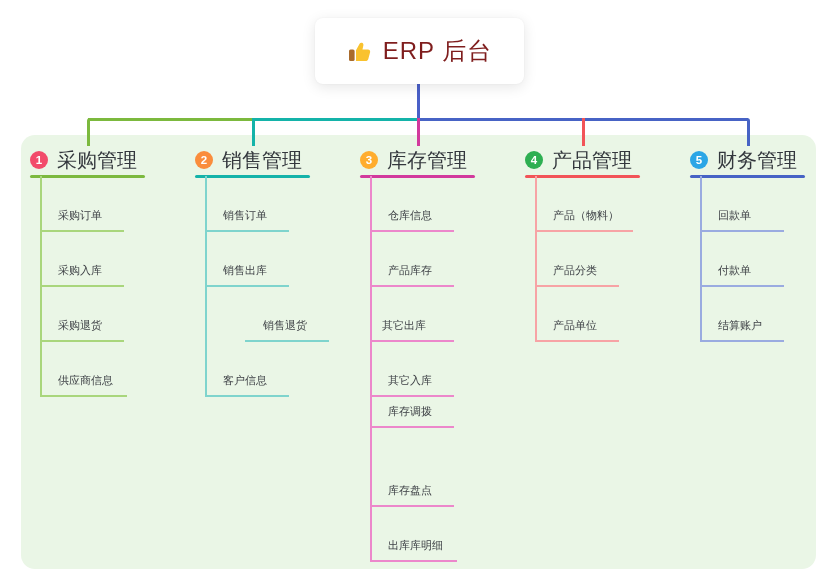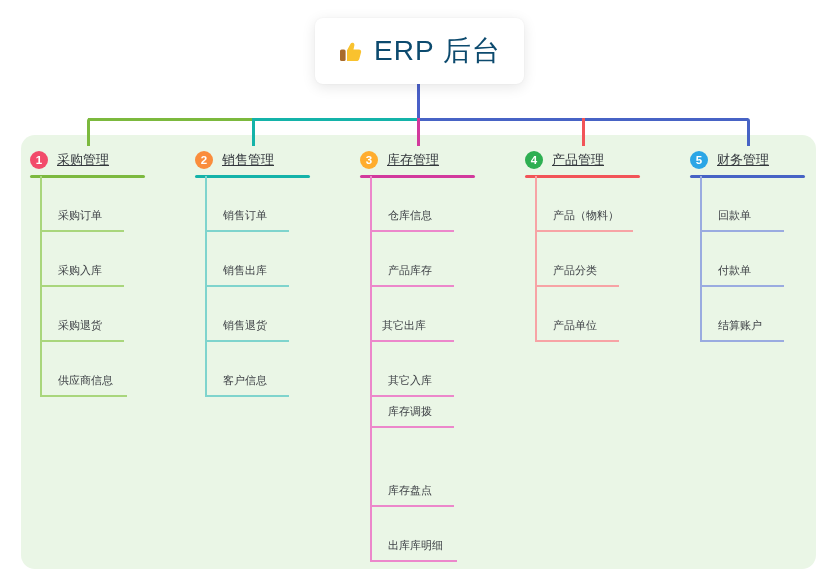--- a/index.html
+++ b/index.html
@@ -6,32 +6,32 @@
   body { background:#fff; font-family:"Liberation Sans","DejaVu Sans",sans-serif; }
   .canvas { position:relative; width:839px; height:588px; background:#ffffff; overflow:hidden; }
 
   .panel { position:absolute; left:21px; top:135px; width:795px; height:434px;
            border-radius:14px; }
 
   .root-card { position:absolute; left:315px; top:18px; width:209px; height:66px;
                background:#fff; border-radius:8px;
                box-shadow:0 3px 14px rgba(0,0,0,.10), 0 0 2px rgba(0,0,0,.05);
                display:flex; align-items:center; justify-content:center; gap:10px; z-index:3; }
-  .root-title { font-size:28px; color:#0c4a6e; letter-spacing:1px; }
+  .root-title { font-size:24px; color:#7f1d1d; letter-spacing:1px; }
   .thumb-icon { display:inline-flex; width:26px; height:26px; }
 
   .conn { position:absolute; z-index:1; }
 
   .branch { position:absolute; top:0; width:160px; z-index:2; }
   .branch-header { position:absolute; left:0; top:147px; height:26px;
                    display:flex; align-items:center; cursor:pointer; }
   .num-badge { width:18px; height:18px; border-radius:50%; color:#fff;
                font-size:11.5px; font-weight:bold; display:inline-flex;
                align-items:center; justify-content:center; flex:0 0 18px; }
-  .branch-label { margin-left:9px; font-size:13px; color:#33373d; white-space:nowrap;text-decoration:underline; }
+  .branch-label { margin-left:9px; font-size:20px; color:#33373d; white-space:nowrap; }
   .branch-underline { position:absolute; left:0; top:175px; width:115px; height:3px; border-radius:1.5px; }
   .branch-rail { position:absolute; left:10px; top:176px; width:2px; }
   .child-node { position:absolute; left:10px; white-space:nowrap;
                 font-size:11px; line-height:15px; color:#3e4146;
                 padding:0 14px 7px 18px; min-width:84px;
                 border-bottom:2px solid transparent; cursor:pointer; }
 </style>
 </head>
 <body>
 
@@ -74,21 +74,21 @@
       </div>
       <div class="branch" style="left: 195px;">
     <div class="branch-header">
       <span class="num-badge" style="background: rgb(250, 141, 60);">2</span>
       <span class="branch-label">销售管理</span>
     </div>
     <div class="branch-underline" style="background: rgb(20, 179, 169);"></div>
     <div class="branch-rail" style="height: 221px; background: rgb(127, 212, 205);"></div>
   <div class="child-node" style="top: 208px; border-bottom-color: rgb(127, 212, 205);">销售订单</div>
         <div class="child-node" style="top: 263px; border-bottom-color: rgb(127, 212, 205);">销售出库</div>
-        <div class="child-node" style="top: 318px; border-bottom-color: rgb(127, 212, 205);">销售退货</div>
+        <div class="child-node" style="top: 318px; border-bottom-color: rgb(127, 212, 205); margin-left: 40px;">销售退货</div>
         <div class="child-node" style="top: 373px; border-bottom-color: rgb(127, 212, 205);">客户信息</div>
       </div>
       <div class="branch" style="left: 360px;">
     <div class="branch-header">
       <span class="num-badge" style="background: rgb(255, 173, 46);">3</span>
       <span class="branch-label">库存管理</span>
     </div>
     <div class="branch-underline" style="background: rgb(210, 58, 157);"></div>
     <div class="branch-rail" style="height: 386px; background: rgb(236, 135, 203);"></div>
   <div class="child-node" style="top: 208px; border-bottom-color: rgb(236, 135, 203);">仓库信息</div>

